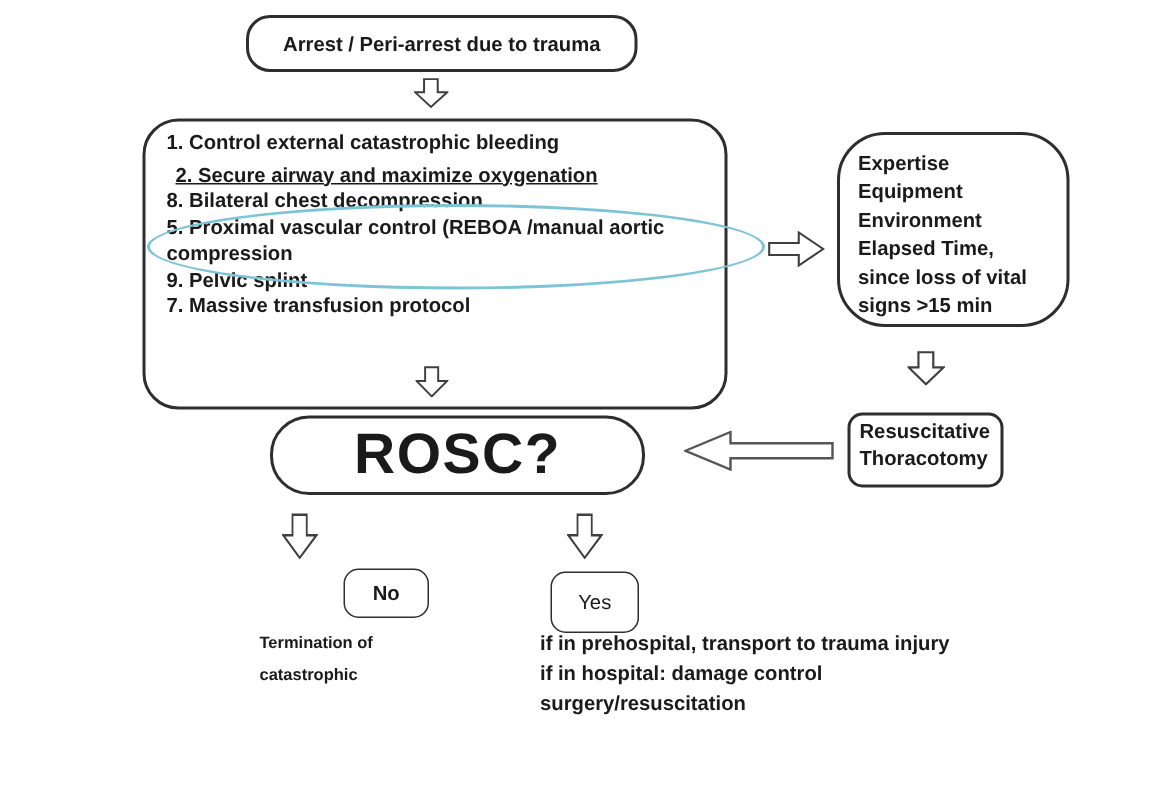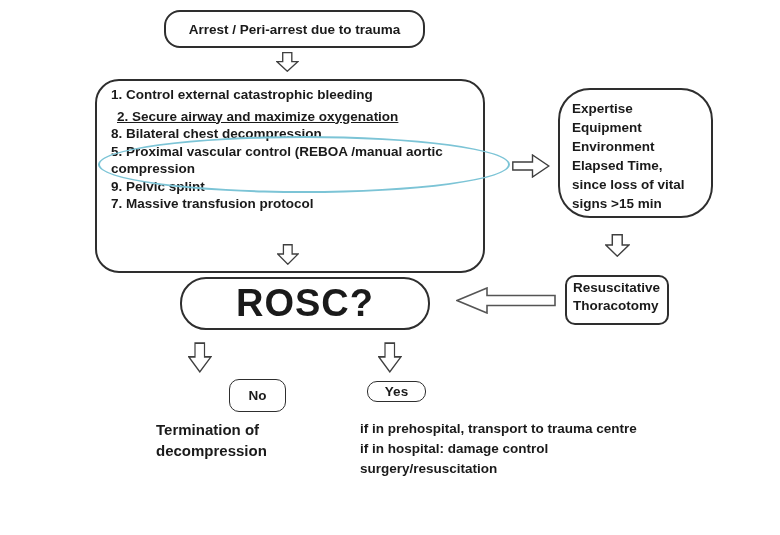--- a/index.html
+++ b/index.html
@@ -39,24 +39,24 @@
   
   #rosc-box{left:180px;top:277px;width:250px;height:53px;border-radius:26px;
     font-size:38px;font-weight:bold;letter-spacing:1px;}
 
   
   #thoracotomy-box{left:565px;top:275px;width:104px;height:50px;border-radius:10px;
     padding:2px 0 0 6px;font-size:13.5px;font-weight:bold;line-height:18px;}
 
   
   #no-box{left:181px;top:379px;width:57px;height:33px;border-radius:10px;font-size:13.5px;font-weight:bold;border-width:1.5px;margin-left:48px;}
-  #yes-box{left:367px;top:381px;width:59px;height:21px;border-radius:10px;font-size:13.5px;font-weight:bold;border-width:1.5px;}
+  #yes-box{left:367px;top:381px;width:59px;height:41px;border-radius:10px;font-size:13.5px;font-weight:normal;border-width:1.5px;}
 
   
-  #termination-text{position:absolute;left:156px;top:419px;font-size:15px;font-weight:bold;line-height:21px;}
+  #termination-text{position:absolute;left:173px;top:419px;font-size:11px;font-weight:bold;line-height:21px;}
   #yes-outcome-text{position:absolute;left:360px;top:419px;font-size:13.5px;font-weight:bold;line-height:20px;}
 
   
   .arrow{position:absolute;}
   .arrow svg{display:block;width:100%;height:100%;}
   #arrow-start-to-steps{left:276px;top:52px;width:23px;height:20px;}
   #arrow-steps-to-considerations{left:512px;top:154px;width:38px;height:24px;}
   #arrow-considerations-to-thoracotomy{left:605px;top:234px;width:25px;height:23px;}
   #arrow-thoracotomy-to-rosc{left:456px;top:287px;width:100px;height:27px;}
   #arrow-steps-to-rosc{left:277px;top:244px;width:22px;height:21px;}
@@ -146,22 +146,22 @@
   <div id="no-box" class="box center">
     <span>No</span>
   </div>
 
   <div id="yes-box" class="box center">
     <span>Yes</span>
   </div>
 
   <div id="termination-text">
     <div>Termination of</div>
-    <div>decompression</div>
+    <div>catastrophic</div>
   </div>
 
   <div id="yes-outcome-text">
-    <div>if in prehospital, transport to trauma centre</div>
+    <div>if in prehospital, transport to trauma injury</div>
     <div>if in hospital: damage control</div>
     <div>surgery/resuscitation</div>
   </div>
 
 </div>
 
 </body></html>

